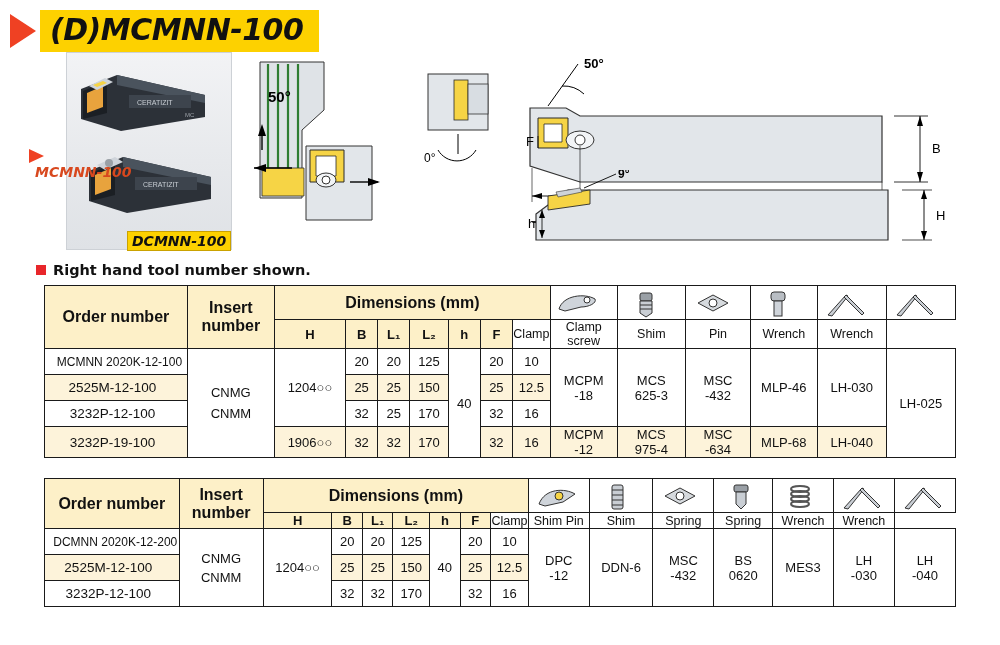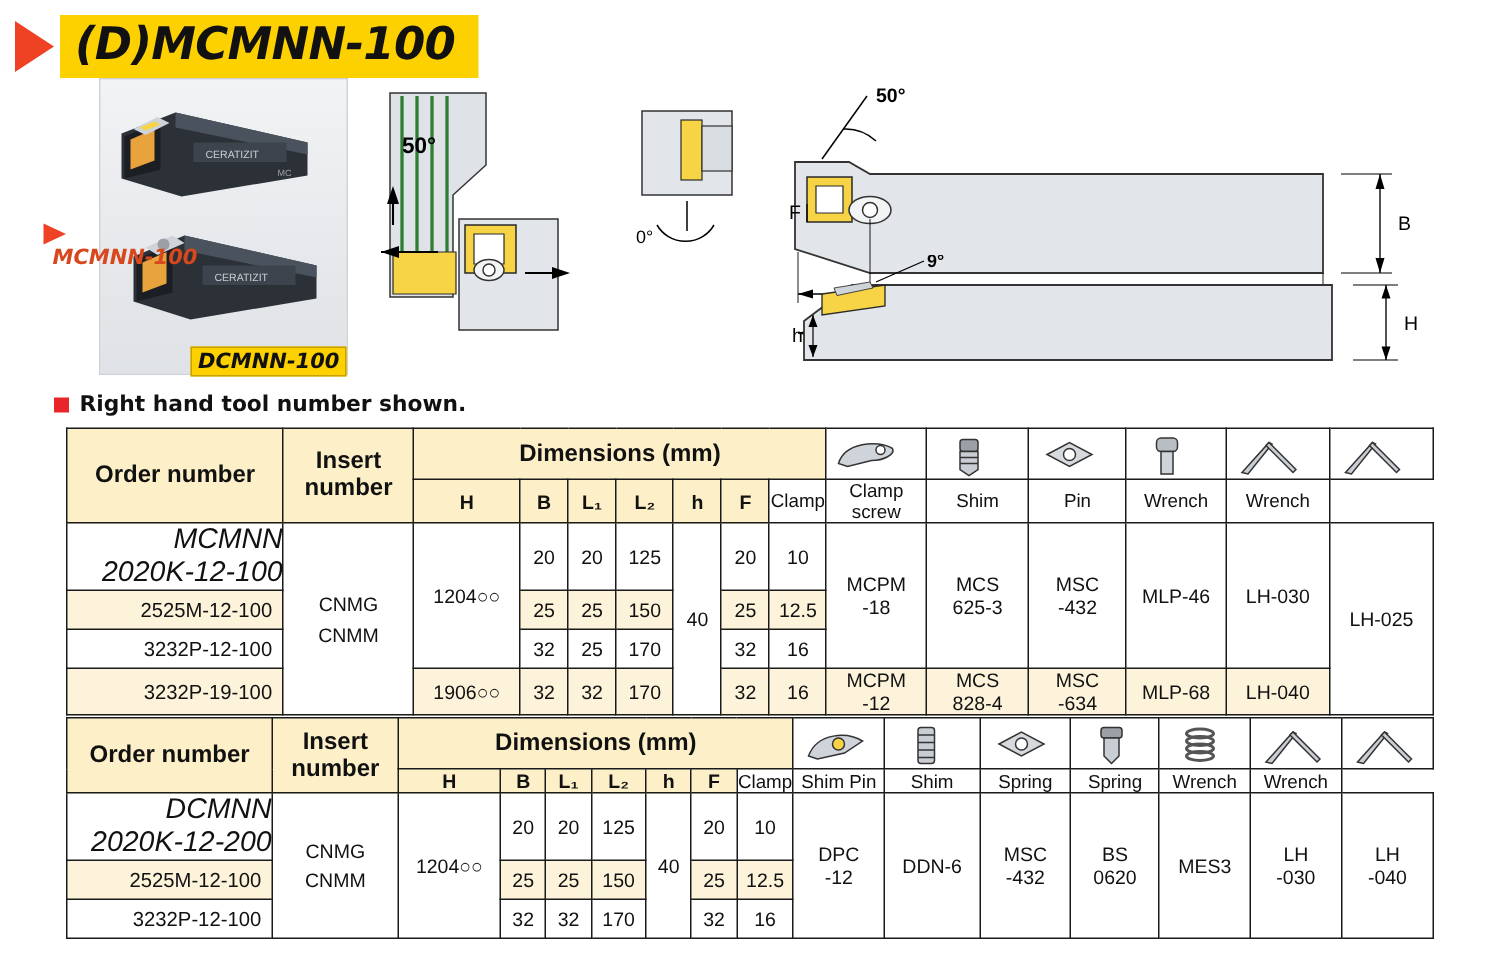--- a/index.html
+++ b/index.html
@@ -73,22 +73,22 @@
     font-family:"Liberation Sans",sans-serif;
     padding:0;
     color:#111;
   }
   .t1{left:44px;top:285px;width:912px;}
   .t2{left:44px;top:478px;width:912px;}
   .hdr{background:#fdf0c8;font-weight:bold;}
   .hdr-plain{background:#ffffff;}
   .row-alt{background:#fdf3da;}
   .big{font-size:16px;font-weight:bold;}
-  .ord{text-align:right;padding-right:7px;font-size:13.5px;}
-  .ord-l{text-align:right;padding-left:7px;font-size:19px;font-style:italic;}
+  .ord{text-align:center;padding-right:7px;font-size:13.5px;}
+  .ord-l{text-align:center;padding-left:7px;font-size:12px;}
   .ic{height:30px;}
   .icon-cell{padding-top:3px;}
   .sub{font-size:12.5px;}
   svg{display:block;}
 </style>
 </head>
 <body>
 
 <div class="title-wrap">
   <div class="title-flag"></div>
@@ -357,21 +357,21 @@
     <td>32</td>
     <td>170</td>
     <td>32</td>
     <td>16</td>
     <td>
       <div>MCPM</div>
       <div>-12</div>
     </td>
     <td>
       <div>MCS</div>
-      <div>828-4</div>
+      <div>975-4</div>
     </td>
     <td>
       <div>MSC</div>
       <div>-634</div>
     </td>
     <td>MLP-68</td>
     <td>LH-040</td>
   </tr>
 </tbody>
   </table>

